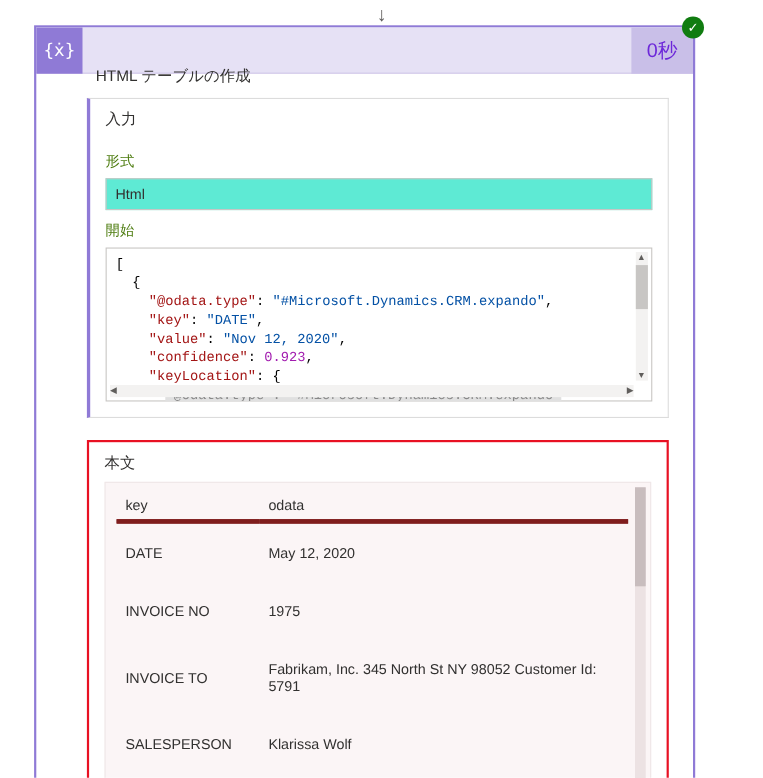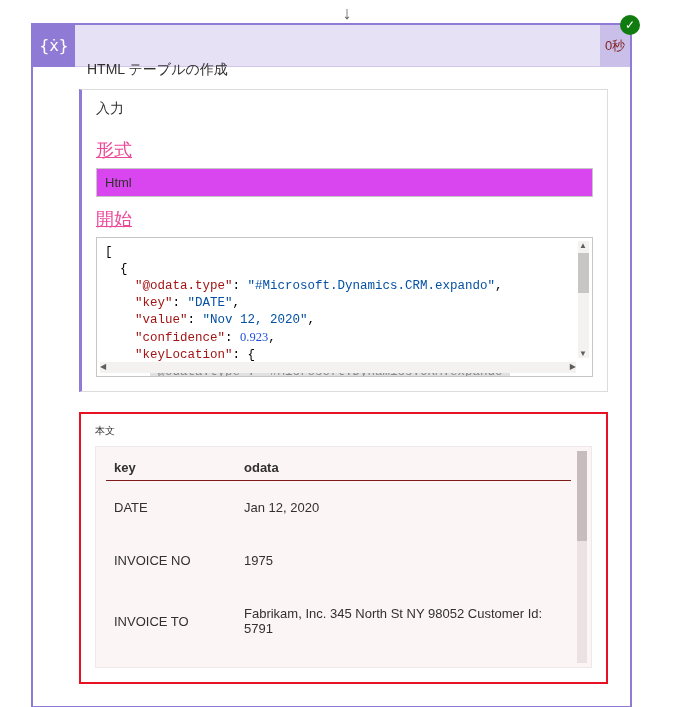--- a/index.html
+++ b/index.html
@@ -47,28 +47,28 @@
       font-family: monospace;
     }
     .header-title {
       padding-left: 12px;
       font-size: 14px;
       color: #323130;
       flex: 1;
       margin-top: 48px;
     }
     .header-duration {
-      width: 30px;
+      width: 56px;
       height: 42px;
       background: #c9bfe8;
       display: flex;
       align-items: center;
       justify-content: center;
-      font-size: 13px;
-      color: #7f1d1d;
+      font-size: 18px;
+      color: #6d28d9;
     }
     .success-badge {
       position: absolute;
       top: -10px;
       right: -10px;
       width: 20px;
       height: 20px;
       border-radius: 50%;
       background: #107c10;
       color: #ffffff;
@@ -89,55 +89,54 @@
     }
     .section-header {
       padding: 10px 14px;
       font-size: 14px;
       color: #323130;
     }
     .section-content {
       padding: 0 14px 14px 14px;
     }
     .field-label {
-      font-size: 18px;
-      color: #ec4899;
+      font-size: 13px;
+      color: #4d7c0f;
       margin-top: 10px;
       margin-bottom: 6px;
-      text-decoration: underline;
     }
     .text-input {
       width: 100%;
       padding: 6px 8px;
       border: 1px solid #c8c6c4;
       font-size: 13px;
       font-family: inherit;
       color: #323130;
-      background: #d946ef;
+      background: #5eead4;
     }
     .code-wrapper {
       border: 1px solid #c8c6c4;
       position: relative;
       height: 140px;
       overflow: hidden;
     }
     .code-scroll {
       width: 100%;
       height: 100%;
       overflow: auto;
       padding: 6px 8px;
       font-family: "Consolas", "Courier New", monospace;
       font-size: 12.5px;
       line-height: 17px;
       white-space: pre;
       color: #000000;
     }
     .tok-key { color: #a31515; }
     .tok-str { color: #0451a5; }
-    .tok-num { color: #1d4ed8; font-family: Liberation Serif, serif; }
+    .tok-num { color: #a21caf; }
     .tok-punc { color: #000000; }
     .tok-cut { color: #888888; background: #e0e0e0; }
     .code-scrollbar-v {
       position: absolute;
       top: 3px; right: 3px; bottom: 18px;
       width: 11px;
       background: #f3f2f1;
     }
     .code-scrollbar-v::before {
       content: "▲"; position: absolute; top: 0; left: 1px; font-size: 8px; color: #605e5c;
@@ -158,39 +157,39 @@
       content: "◀"; position: absolute; left: 0; top: 0; font-size: 8px; color: #605e5c;
     }
     .code-scrollbar-h::after {
       content: "▶"; position: absolute; right: 0; top: 0; font-size: 8px; color: #605e5c;
     }
     .output-highlight {
       border: 2px solid #e81123;
       padding: 10px 14px 14px 14px;
     }
     .out-label {
-      font-size: 10px;
+      font-size: 14px;
       margin-bottom: 8px;
     }
     .out-table-wrap {
       background: #fbf5f6;
       border: 1px solid #efe7e8;
       position: relative;
       padding: 8px 20px 12px 10px;
     }
     .out-table {
       width: 100%;
       border-collapse: collapse;
       font-size: 13px;
     }
     .out-table th {
       text-align: left;
       padding: 5px 8px;
-      border-bottom: 1px solid #7f1d1d;
-      font-weight: 700;
+      border-bottom: 4px solid #7f1d1d;
+      font-weight: 400;
       color: #323130;
     }
     .out-table td {
       padding: 19px 8px;
       color: #323130;
     }
     .out-scrollbar {
       position: absolute;
       top: 4px; right: 4px; bottom: 4px;
       width: 10px;
@@ -240,29 +239,33 @@
         <table class="out-table">
           <thead>
             <tr>
               <th style="width:130px">key</th>
               <th>odata</th>
             </tr>
           </thead>
           <tbody id="out-rows">
               <tr>
                 <td>DATE</td>
-                <td>Jan 12, 2020</td>
+                <td>May 12, 2020</td>
               </tr>
               <tr>
                 <td>INVOICE NO</td>
                 <td>1975</td>
               </tr>
               <tr>
                 <td>INVOICE TO</td>
                 <td>Fabrikam, Inc. 345 North St NY 98052 Customer Id: 5791</td>
+              </tr>
+              <tr>
+                <td>SALESPERSON</td>
+                <td>Klarissa Wolf</td>
               </tr>
             </tbody>
         </table>
         <div class="out-scrollbar">
             <div class="thumb"></div>
           </div>
       </div>
     </div>
 
   </div>

